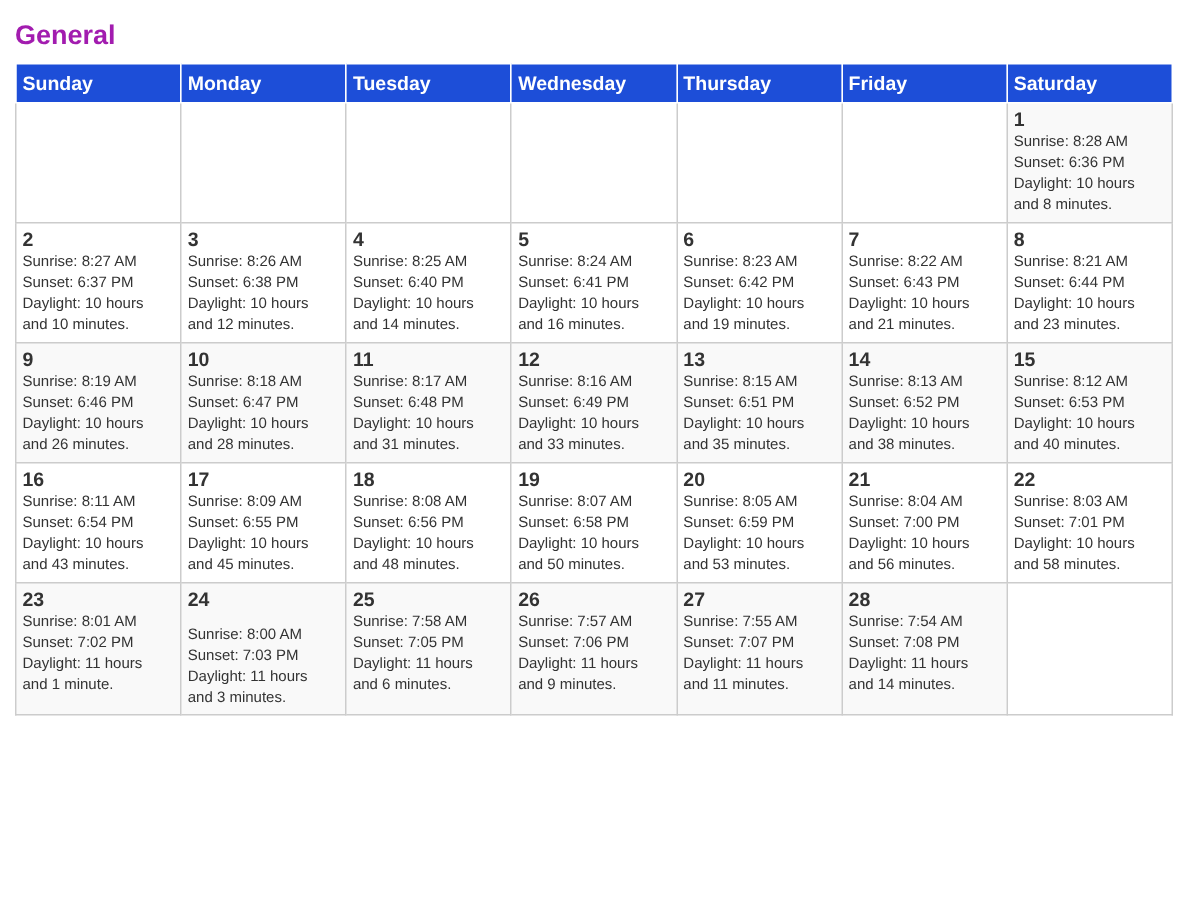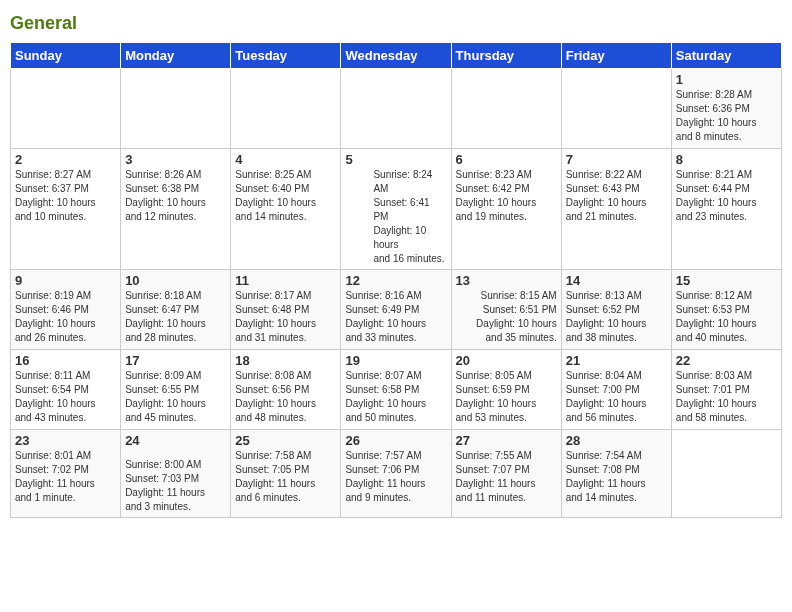--- a/index.html
+++ b/index.html
@@ -21,21 +21,21 @@
       align-items: center;
       margin-top: 4px;
     }
     .logo-text {
       font-size: 18px;
       font-weight: bold;
       color: #333;
       line-height: 1.1;
     }
     .logo-text span {
-      color: #4d7c0f;
+      color: #a21caf;
     }
     .logo-icon {
       width: 28px;
       height: 28px;
       margin-left: 2px;
     }
     .title-block {
       text-align: right;
     }
     .main-title {
@@ -149,21 +149,21 @@
         </td>
         <td>
           <span class="cell-day">4</span>
           <div class="cell-info" style="white-space: pre-line;">Sunrise: 8:25 AM
 Sunset: 6:40 PM
 Daylight: 10 hours
 and 14 minutes.</div>
         </td>
         <td>
           <span class="cell-day">5</span>
-          <div class="cell-info" style="white-space: pre-line; margin-left: 28px;">Sunrise: 8:24 AM
+          <div class="cell-info" style="white-space: pre-line;">Sunrise: 8:24 AM
 Sunset: 6:41 PM
 Daylight: 10 hours
 and 16 minutes.</div>
         </td>
         <td>
           <span class="cell-day">6</span>
           <div class="cell-info" style="white-space: pre-line;">Sunrise: 8:23 AM
 Sunset: 6:42 PM
 Daylight: 10 hours
 and 19 minutes.</div>
@@ -207,21 +207,21 @@
         </td>
         <td>
           <span class="cell-day">12</span>
           <div class="cell-info" style="white-space: pre-line;">Sunrise: 8:16 AM
 Sunset: 6:49 PM
 Daylight: 10 hours
 and 33 minutes.</div>
         </td>
         <td>
           <span class="cell-day">13</span>
-          <div class="cell-info" style="white-space: pre-line; text-align: right;">Sunrise: 8:15 AM
+          <div class="cell-info" style="white-space: pre-line;">Sunrise: 8:15 AM
 Sunset: 6:51 PM
 Daylight: 10 hours
 and 35 minutes.</div>
         </td>
         <td>
           <span class="cell-day">14</span>
           <div class="cell-info" style="white-space: pre-line;">Sunrise: 8:13 AM
 Sunset: 6:52 PM
 Daylight: 10 hours
 and 38 minutes.</div>

